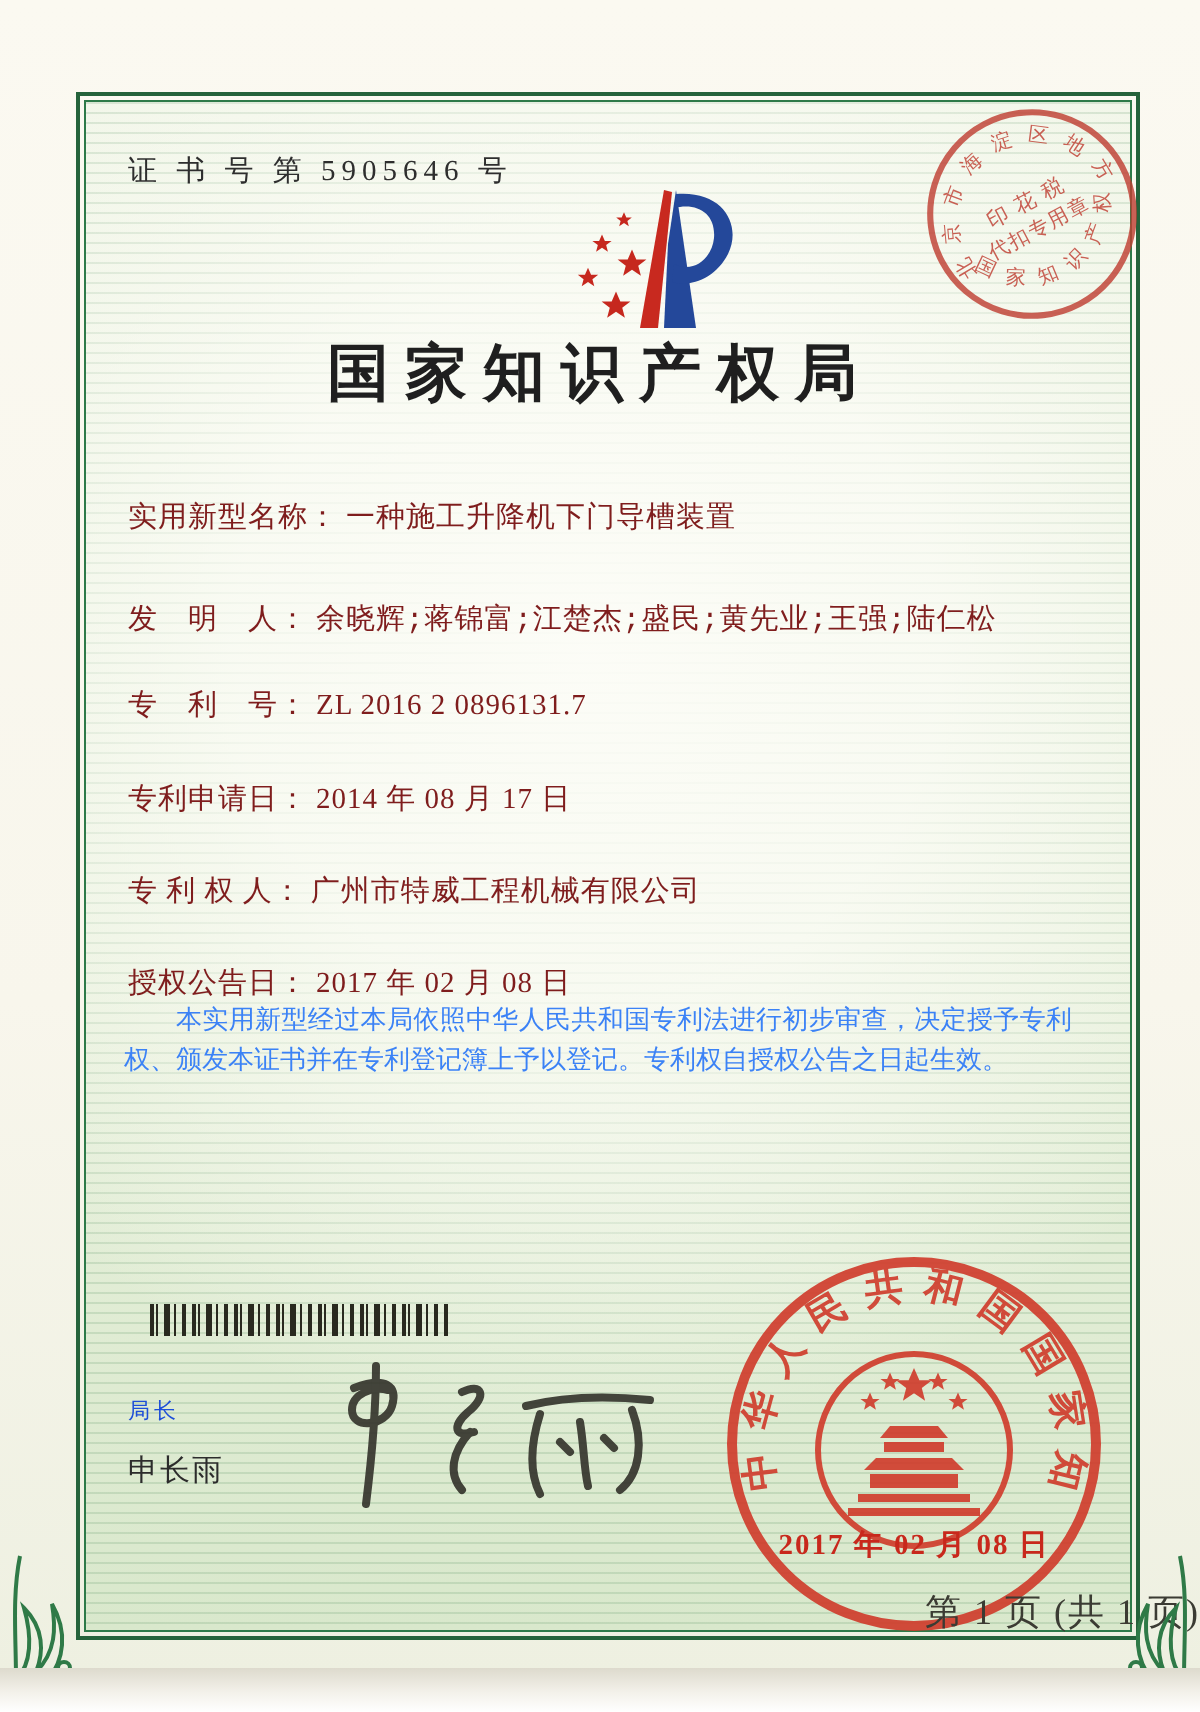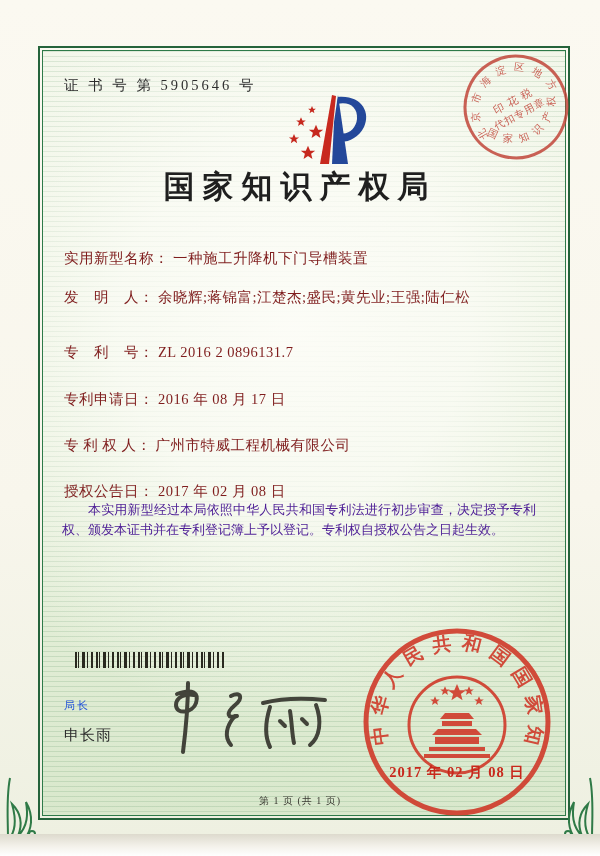--- a/index.html
+++ b/index.html
@@ -9,32 +9,32 @@
   .frame-outer{position:absolute;left:38px;top:46px;right:30px;bottom:36px;border:2px solid #25633b;}
   .frame-inner{position:absolute;inset:2px;border:1px solid #2e7a49;
     background:
       radial-gradient(ellipse 75% 52% at 48% 36%, rgba(253,253,248,0.95) 0%, rgba(253,253,248,0.75) 45%, rgba(253,253,248,0) 100%),
       repeating-linear-gradient(180deg, rgba(105,158,112,0.22) 0 1px, rgba(255,255,255,0) 1px 5px),
       linear-gradient(180deg,#f2f6e9 0%,#e9f1dd 55%,#d9e8cc 100%);}
   .abs{position:absolute;}
   .cert-number{left:64px;top:76px;font-size:14.5px;letter-spacing:3px;color:#2e2e2e;}
   .title{left:0;right:0;top:166px;text-align:center;font-size:31px;font-weight:bold;letter-spacing:8px;color:#1f1f1f;}
   .field-row{left:64px;right:56px;font-size:14.5px;color:#7f1d1d;letter-spacing:0.5px;}
-  .f1{top:249px;} .f2{top:288px;} .f3{top:343px;} .f4{top:390px;} .f5{top:436px;} .f6{top:482px;}
+  .f1{top:249px;} .f2{top:300px;font-family:Liberation Mono, monospace;} .f3{top:343px;} .f4{top:390px;} .f5{top:436px;} .f6{top:482px;}
   .field-label{margin-right:4px;}
-  .body-text{left:62px;right:64px;top:500px;font-size:13px;line-height:19.5px;color:#4c1d95;text-align:justify;}
+  .body-text{left:62px;right:64px;top:500px;font-size:13px;line-height:19.5px;color:#3b82f6;text-align:justify;}
   .body-text p{margin:0;text-indent:2em;word-break:break-all;}
   .barcode{left:75px;top:652px;width:150px;height:16px;
     background:repeating-linear-gradient(90deg,#29291f 0 2px,rgba(0,0,0,0) 2px 3px,#29291f 3px 4px,rgba(0,0,0,0) 4px 7px,#29291f 7px 10px,rgba(0,0,0,0) 10px 12px,#29291f 12px 13px,rgba(0,0,0,0) 13px 16px,#29291f 16px 18px,rgba(0,0,0,0) 18px 21px);}
   .signer-title{left:64px;top:698px;font-size:11px;color:#1d4ed8;letter-spacing:2px;}
   .signer-name{left:64px;top:726px;font-size:15px;color:#2c2c2c;letter-spacing:1px;}
   .signature-svg{left:163px;top:676px;}
   .seal-svg{left:352px;top:627px;opacity:0.9;}
   .issue-date{left:352px;top:763px;width:210px;text-align:center;font-size:14.5px;font-weight:bold;color:#c8281c;letter-spacing:1px;}
-  .footer{left:0;right:0;top:794px;text-align:center;font-size:10px;color:#3b3b33;letter-spacing:1px;}
+  .footer{left:0;right:0;top:794px;text-align:right;font-size:18px;color:#3b3b33;letter-spacing:1px;}
   .tax-stamp-svg{left:459px;top:50px;opacity:0.82;}
   .ornament{bottom:2px;width:86px;height:80px;position:absolute;}
   .ornament.left{left:2px;}
   .ornament.right{right:2px;transform:scaleX(-1);}
   .logo-svg{left:226px;top:82px;}
 </style>
 </head>
 <body>
 
 <div class="paper"></div>
@@ -84,21 +84,21 @@
 <div class="abs field-row f1">
   <span class="field-label">实用新型名称：</span><span>一种施工升降机下门导槽装置</span>
 </div>
 <div class="abs field-row f2">
   <span class="field-label">发　明　人：</span><span>余晓辉;蒋锦富;江楚杰;盛民;黄先业;王强;陆仁松</span>
 </div>
 <div class="abs field-row f3">
   <span class="field-label">专　利　号：</span><span>ZL 2016 2 0896131.7</span>
 </div>
 <div class="abs field-row f4">
-  <span class="field-label">专利申请日：</span><span>2016 年 08 月 17 日</span>
+  <span class="field-label">专利申请日：</span><span>2014 年 08 月 17 日</span>
 </div>
 <div class="abs field-row f5">
   <span class="field-label">专 利 权 人：</span><span>广州市特威工程机械有限公司</span>
 </div>
 <div class="abs field-row f6">
   <span class="field-label">授权公告日：</span><span>2017 年 02 月 08 日</span>
 </div>
 
 <div class="abs body-text">
   <p>本实用新型经过本局依照中华人民共和国专利法进行初步审查，决定授予专利权、颁发本证书并在专利登记簿上予以登记。专利权自授权公告之日起生效。</p>

